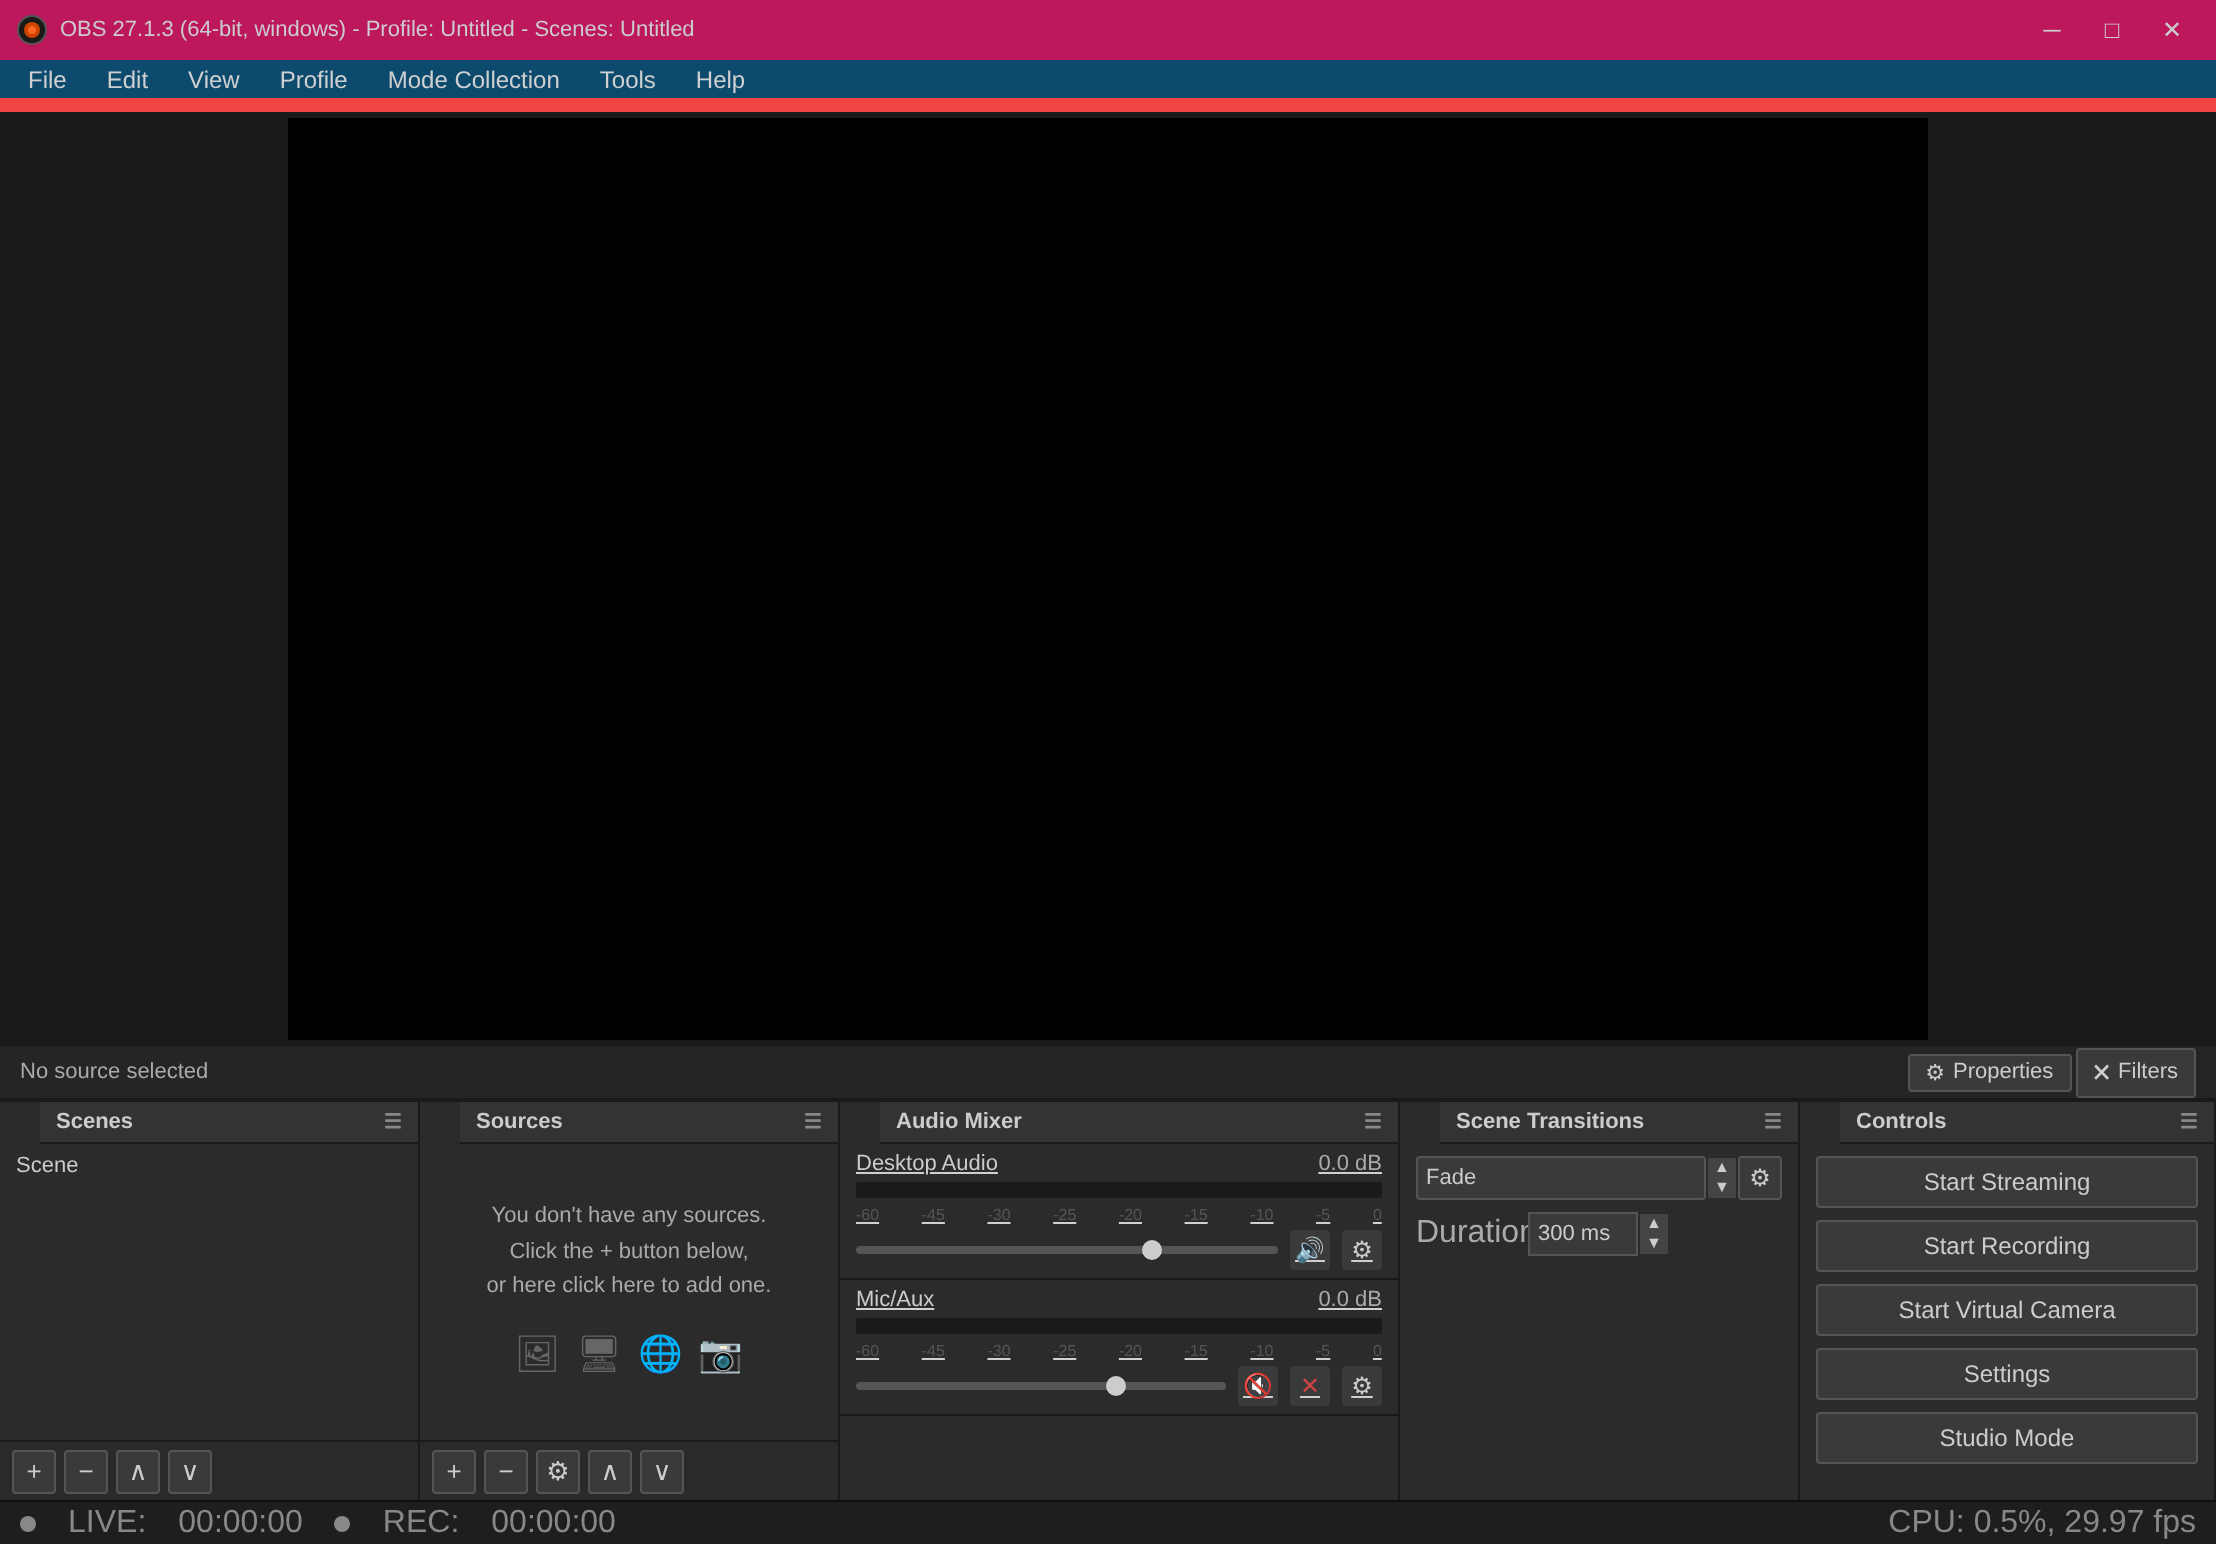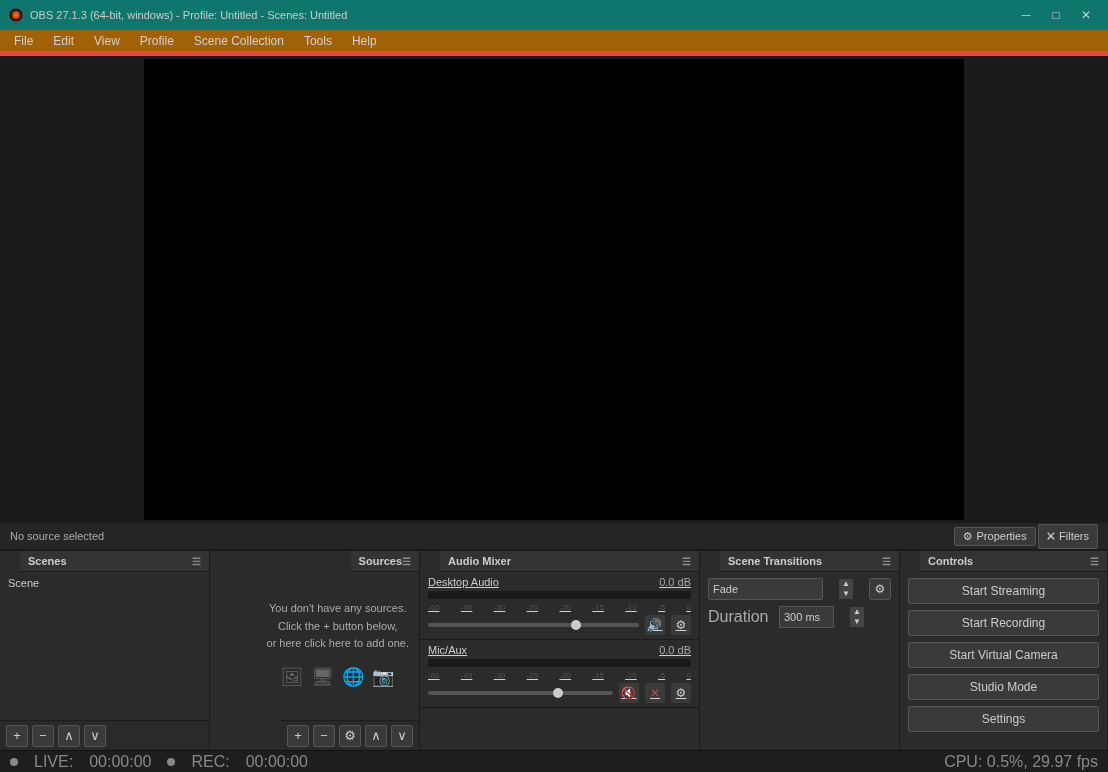--- a/index.html
+++ b/index.html
@@ -10,21 +10,21 @@
       font-family: 'Segoe UI', sans-serif;
       font-size: 12px;
       color: #d0d0d0;
       overflow: hidden;
       user-select: none;
     }
 
     
     .titlebar {
       height: 30px;
-      background: #0f766e;
+      background: #be185d;
       display: flex;
       align-items: center;
       justify-content: space-between;
       padding: 0 8px;
     }
     .titlebar-left {
       display: flex;
       align-items: center;
       gap: 6px;
     }
@@ -49,24 +49,24 @@
       font-size: 12px;
       cursor: pointer;
       display: flex;
       align-items: center;
       justify-content: center;
     }
 
     
     .menubar {
       height: 26px;
-      background: #a16207;
-      display: flex;
-      align-items: center;
-      border-bottom: 5px solid #ef4444;
+      background: #0c4a6e;
+      display: flex;
+      align-items: center;
+      border-bottom: 7px solid #ef4444;
       padding: 0 4px;
     }
     .menu-item {
       padding: 2px 10px;
       cursor: pointer;
       color: #d0d0d0;
       font-size: 12px;
       height: 100%;
       display: flex;
       align-items: center;
@@ -172,21 +172,20 @@
     .scene-item {
       padding: 3px 6px;
       color: #ccc;
       font-size: 11px;
       cursor: pointer;
     }
 
     
     .sources-panel {
       width: 210px;
-      align-items: flex-end;
     }
     .sources-empty {
       flex: 1;
       display: flex;
       flex-direction: column;
       align-items: center;
       justify-content: center;
       color: #aaa;
       font-size: 11px;
       text-align: center;
@@ -287,21 +286,21 @@
     }
     .transitions-content {
       padding: 6px 8px;
       display: flex;
       flex-direction: column;
       gap: 6px;
     }
     .transition-row {
       display: flex;
       align-items: center;
-      gap: 16px;
+      gap: 1px;
     }
     .transition-select {
       flex: 1;
       background: #3a3a3a;
       border: 1px solid #555;
       border-radius: 2px;
       color: #ccc;
       font-size: 11px;
       padding: 2px 4px;
       height: 22px;
@@ -441,21 +440,21 @@
     <button class="titlebar-btn">□</button>
     <button class="titlebar-btn close">✕</button>
   </div>
 </div>
 
 <div class="menubar">
   <div class="menu-item">File</div>
   <div class="menu-item">Edit</div>
   <div class="menu-item">View</div>
   <div class="menu-item">Profile</div>
-  <div class="menu-item">Scene Collection</div>
+  <div class="menu-item">Mode Collection</div>
   <div class="menu-item">Tools</div>
   <div class="menu-item">Help</div>
 </div>
 
 <div class="main-content">
 
   <div class="preview-area">
     <div class="preview-canvas"></div>
   </div>
 
@@ -615,22 +614,22 @@
 
       <div class="panel controls-panel">
         <div class="panel-header">
           <span>Controls</span>
           <span class="panel-header-icon">☰</span>
         </div>
         <div class="controls-content">
           <button class="ctrl-btn">Start Streaming</button>
           <button class="ctrl-btn">Start Recording</button>
           <button class="ctrl-btn">Start Virtual Camera</button>
+          <button class="ctrl-btn">Settings</button>
           <button class="ctrl-btn">Studio Mode</button>
-          <button class="ctrl-btn">Settings</button>
         </div>
       </div>
 
     </div>
   </div>
 
   <div class="statusbar">
     <span class="status-dot live"></span>
     <span>LIVE:</span>
     <span>00:00:00</span>

